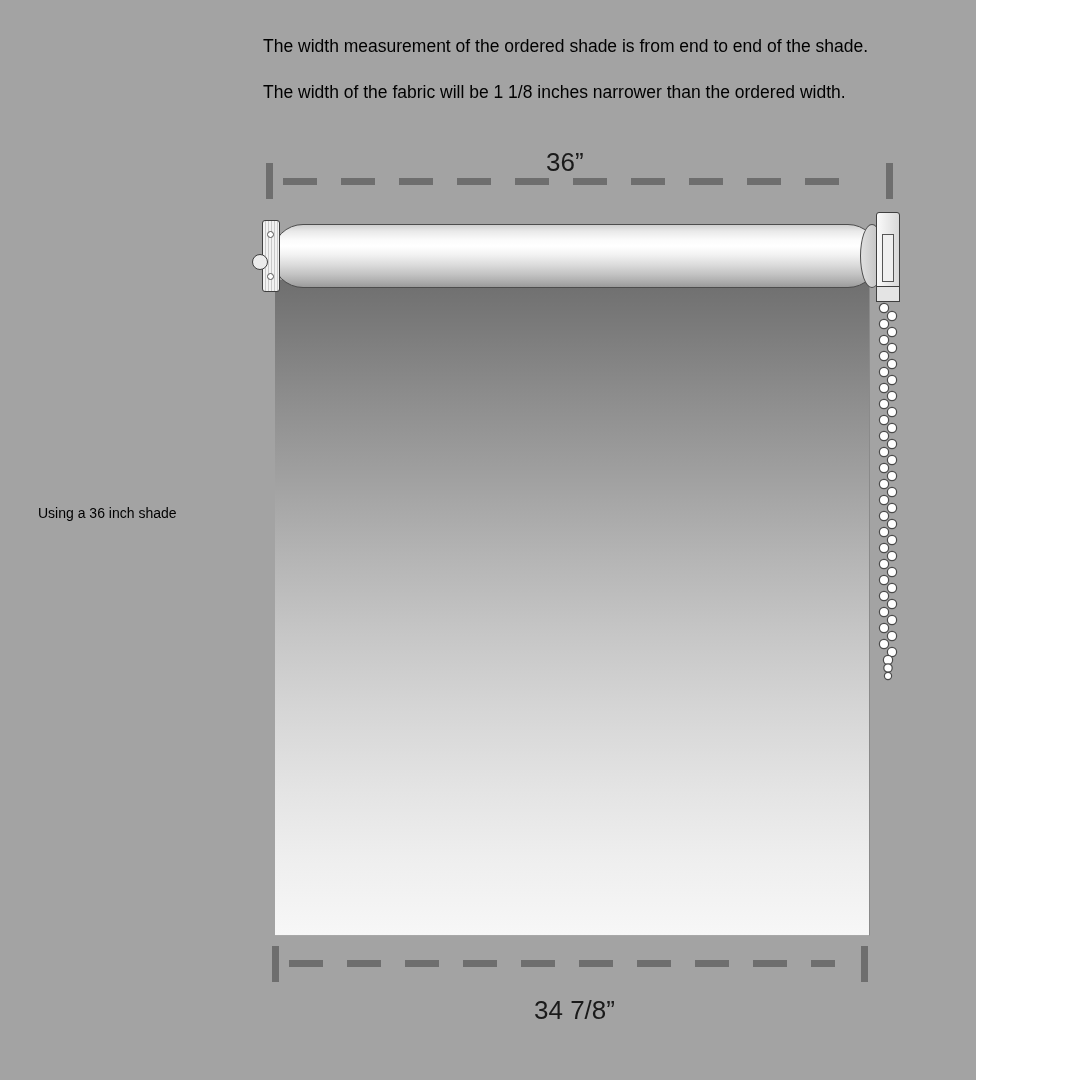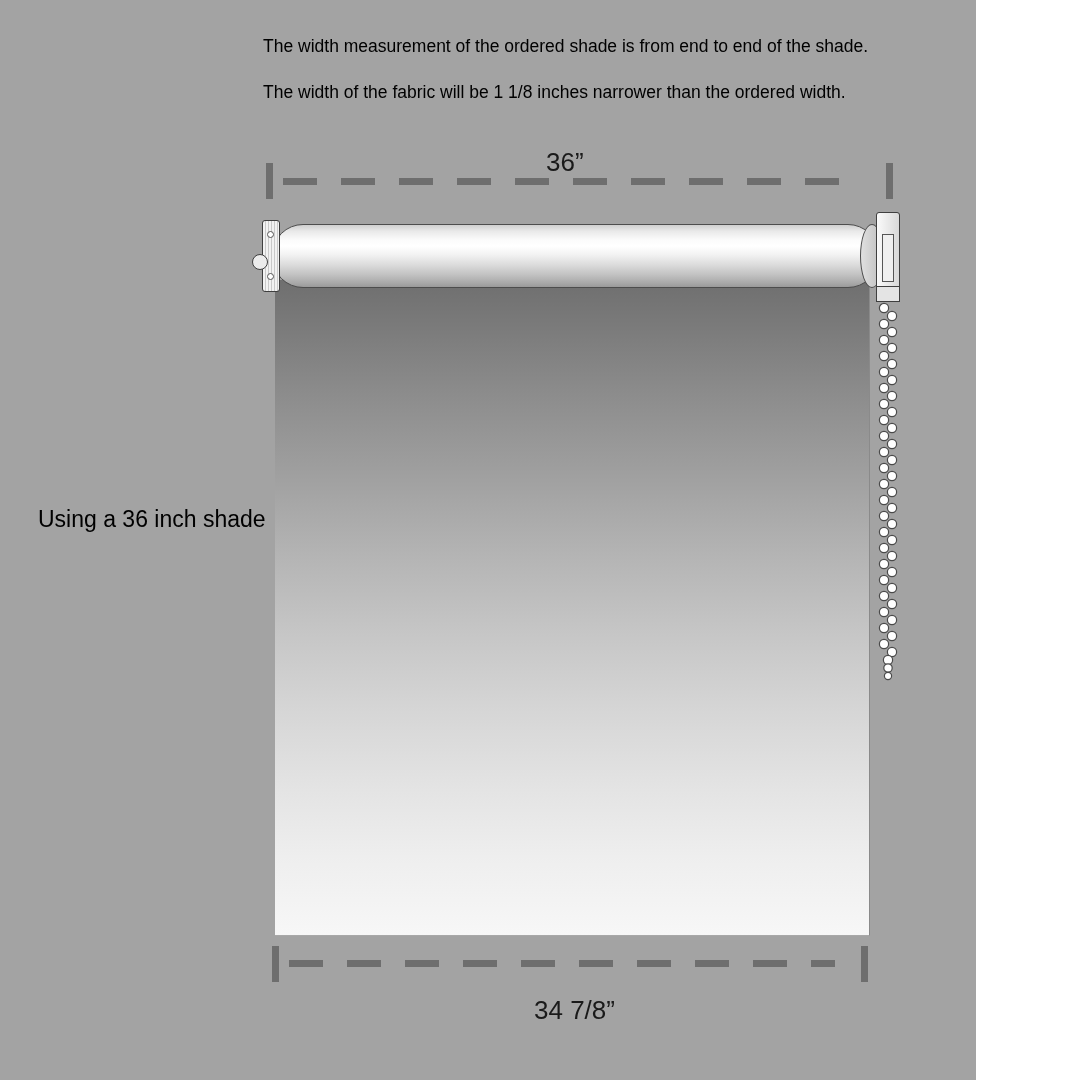--- a/index.html
+++ b/index.html
@@ -36,21 +36,21 @@
     left: 38px;
     top: 504px;
     width: 230px;
   }
   #caption .cap-title {
     font-size: 19px;
     font-weight: bold;
     line-height: 1.35;
   }
   #caption .cap-sub {
-    font-size: 23px;
+    font-size: 14px;
     line-height: 1.35;
     white-space: nowrap;
   }
 
   
   .dim-label {
     position: absolute;
     font-size: 26px;
     color: #1a1a1a;
     white-space: nowrap;

